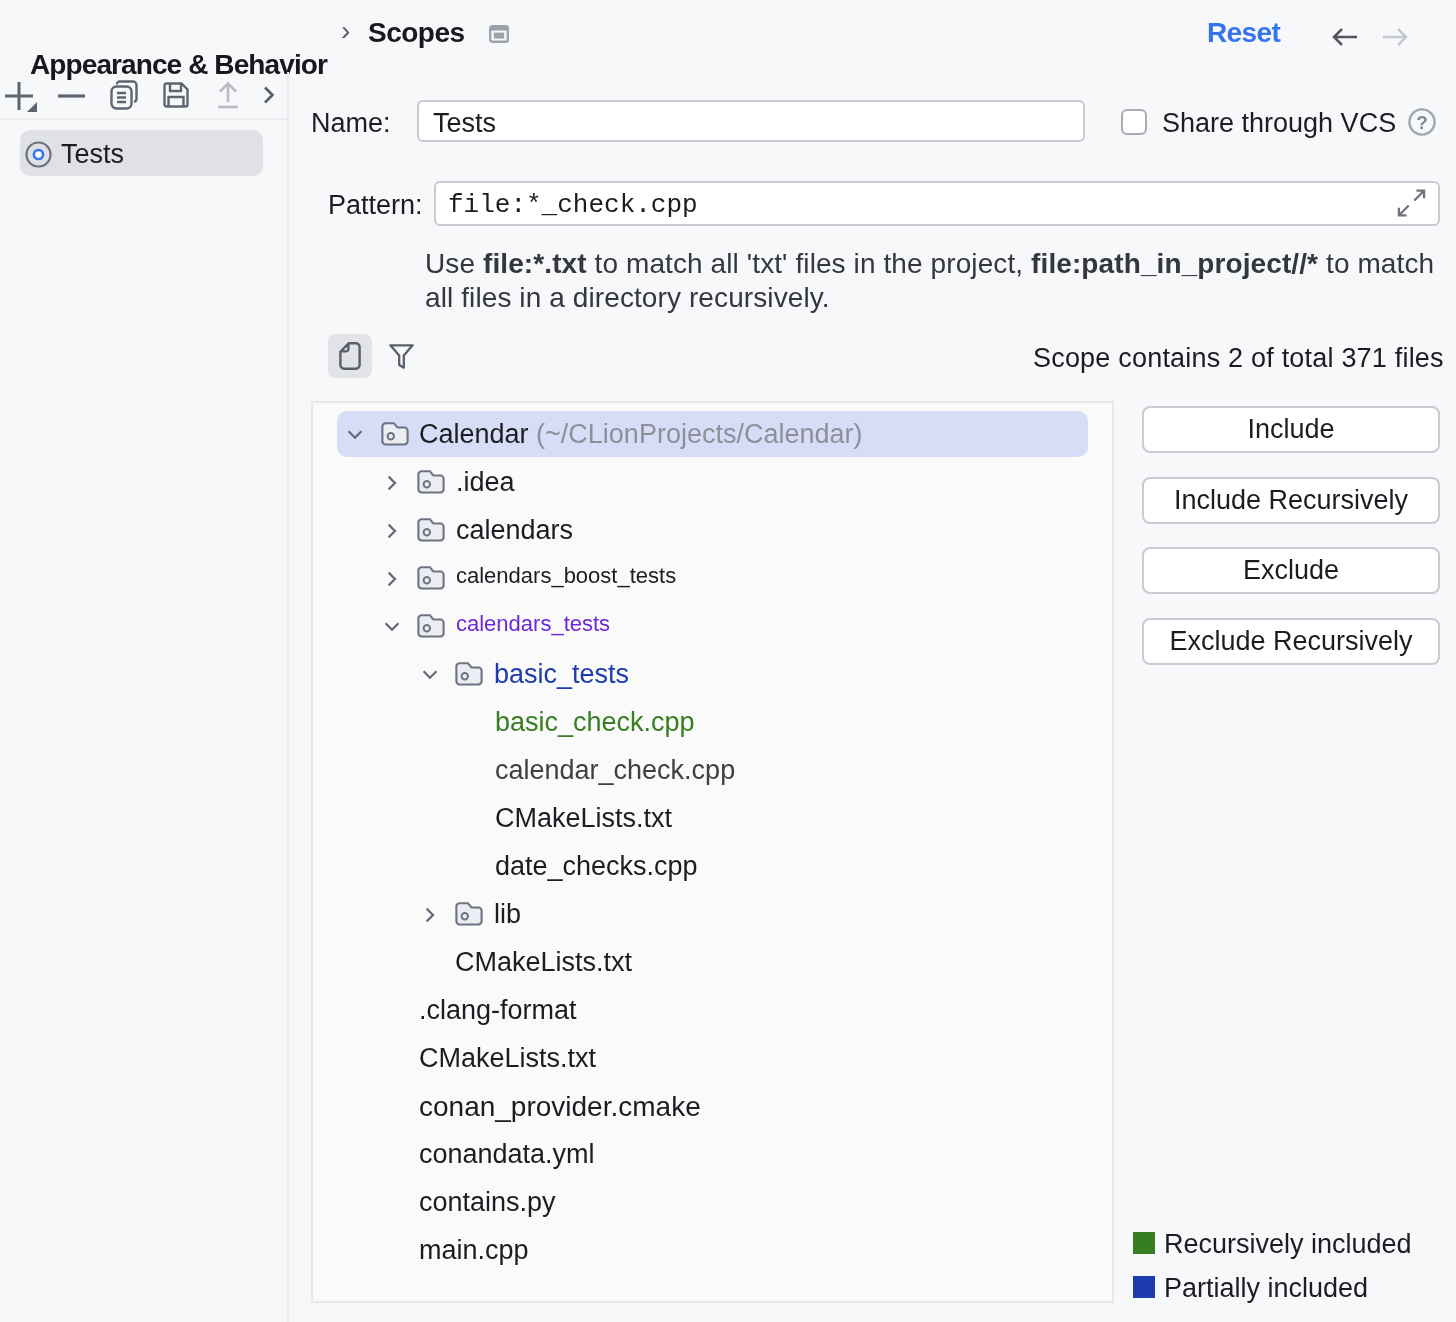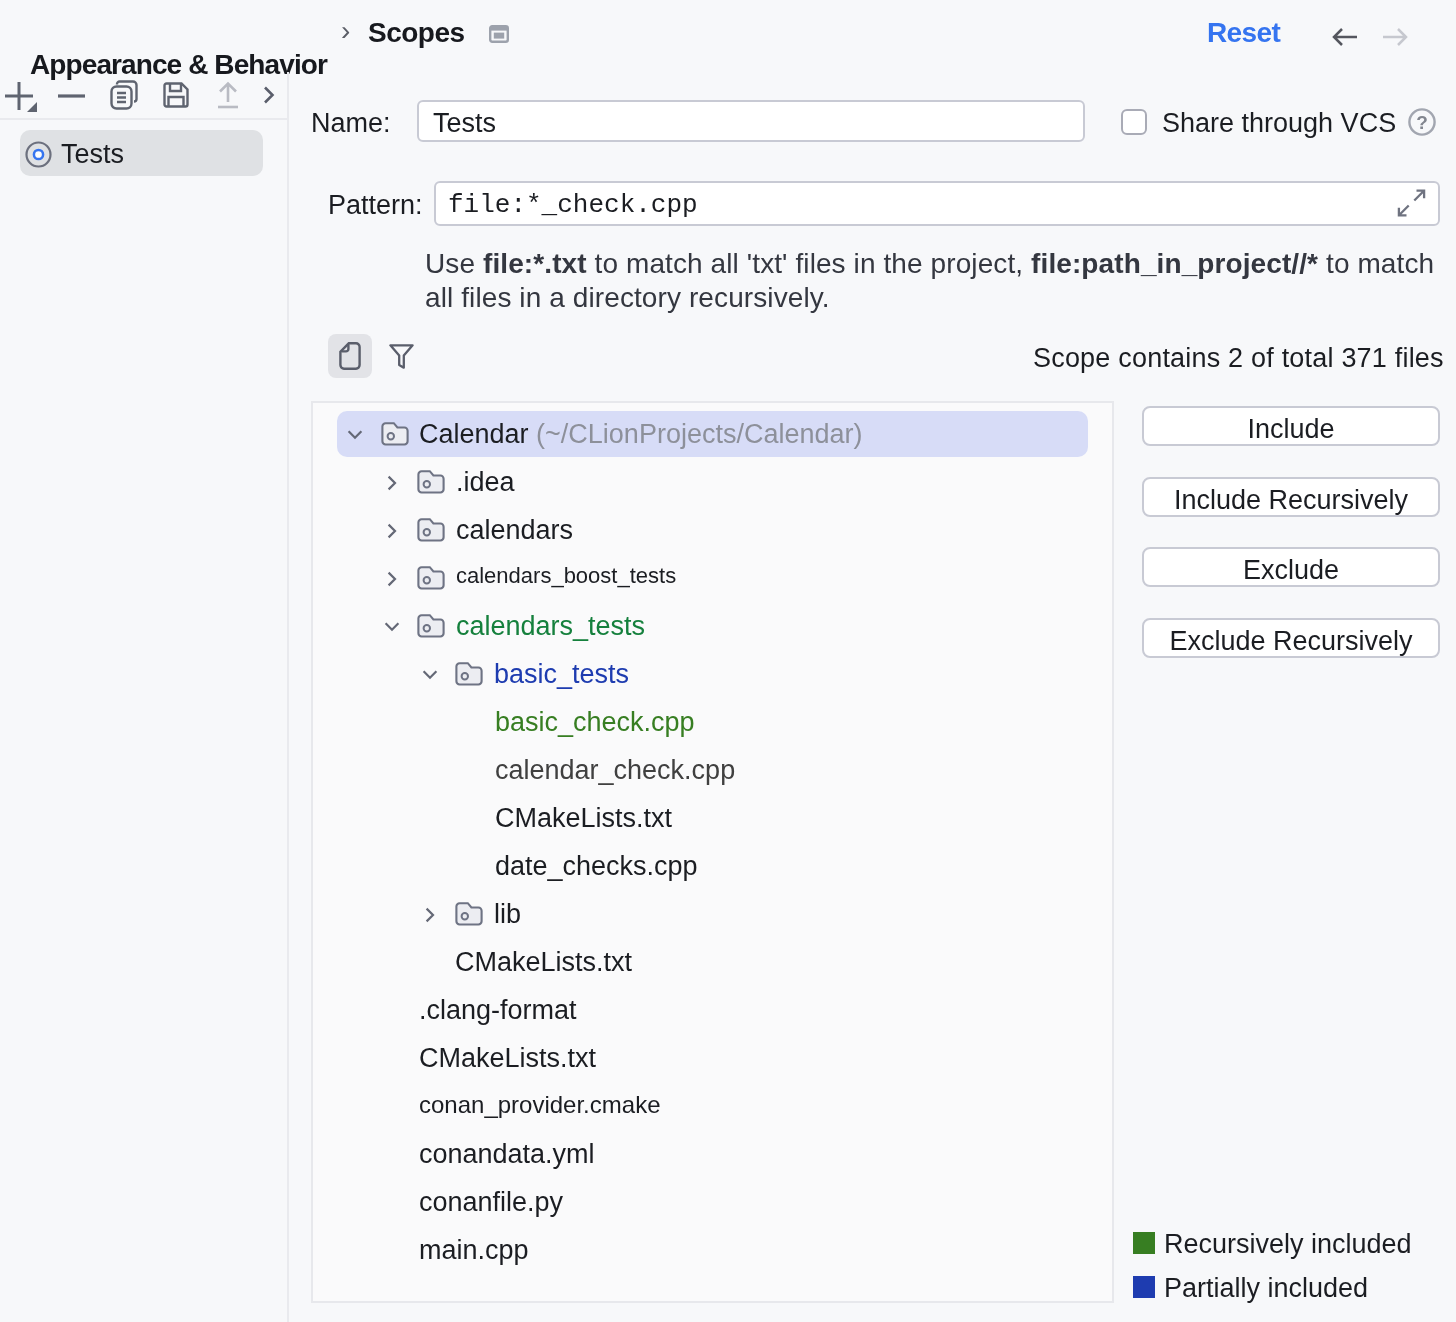--- a/index.html
+++ b/index.html
@@ -132,21 +132,21 @@
   <circle cx="9.8" cy="15.2" r="3.2" fill="#ECEDF2" stroke="#6E7384" stroke-width="2"></circle>
  </svg>
     <div class="abs" style="left:456px;top:563px;font-size:22px;color:#1B1D22;">calendars_boost_tests</div>
     <svg class="ic" style="left:383px;top:618px;" width="18" height="18" viewBox="0 0 18 18">
       <path d="M2.6 5.3 L9 11.7 L15.4 5.3" fill="none" stroke="#646876" stroke-width="2.2"></path>
     </svg>
     <svg class="ic" style="left:417px;top:613px;" width="28" height="25" viewBox="0 0 28 25">
   <path d="M1.4 5.4 a3.2 3.2 0 0 1 3.2 -3.2 h8.2 l3.6 4.3 h7 a3.2 3.2 0 0 1 3.2 3.2 v10.6 a3.2 3.2 0 0 1 -3.2 3.2 h-18.8 a3.2 3.2 0 0 1 -3.2 -3.2 z" fill="#ECEDF2" stroke="#6E7384" stroke-width="2.1"></path>
   <circle cx="9.8" cy="15.2" r="3.2" fill="#ECEDF2" stroke="#6E7384" stroke-width="2"></circle>
  </svg>
-    <div class="abs" style="left:456px;top:611px;font-size:27px;color:#15803d;">calendars_tests</div>
+    <div class="abs" style="left:456px;top:611px;font-size:22px;color:#6d28d9;">calendars_tests</div>
     <svg class="ic" style="left:421px;top:666px;" width="18" height="18" viewBox="0 0 18 18">
       <path d="M2.6 5.3 L9 11.7 L15.4 5.3" fill="none" stroke="#646876" stroke-width="2.2"></path>
     </svg>
     <svg class="ic" style="left:455px;top:661px;" width="28" height="25" viewBox="0 0 28 25">
   <path d="M1.4 5.4 a3.2 3.2 0 0 1 3.2 -3.2 h8.2 l3.6 4.3 h7 a3.2 3.2 0 0 1 3.2 3.2 v10.6 a3.2 3.2 0 0 1 -3.2 3.2 h-18.8 a3.2 3.2 0 0 1 -3.2 -3.2 z" fill="#ECEDF2" stroke="#6E7384" stroke-width="2.1"></path>
   <circle cx="9.8" cy="15.2" r="3.2" fill="#ECEDF2" stroke="#6E7384" stroke-width="2"></circle>
  </svg>
     <div class="abs" style="left:494px;top:659px;font-size:27px;color:#1E3CB0;">basic_tests</div>
     <div class="abs" style="left:495px;top:707px;font-size:27px;color:#377E22;">basic_check.cpp</div>
     <div class="abs" style="left:495px;top:755px;font-size:27px;color:#404040;">calendar_check.cpp</div>
@@ -156,31 +156,31 @@
       <path d="M5.6 2.6 L12 9 L5.6 15.4" fill="none" stroke="#646876" stroke-width="2.2"></path>
     </svg>
     <svg class="ic" style="left:455px;top:901px;" width="28" height="25" viewBox="0 0 28 25">
   <path d="M1.4 5.4 a3.2 3.2 0 0 1 3.2 -3.2 h8.2 l3.6 4.3 h7 a3.2 3.2 0 0 1 3.2 3.2 v10.6 a3.2 3.2 0 0 1 -3.2 3.2 h-18.8 a3.2 3.2 0 0 1 -3.2 -3.2 z" fill="#ECEDF2" stroke="#6E7384" stroke-width="2.1"></path>
   <circle cx="9.8" cy="15.2" r="3.2" fill="#ECEDF2" stroke="#6E7384" stroke-width="2"></circle>
  </svg>
     <div class="abs" style="left:494px;top:899px;font-size:27px;color:#1B1D22;">lib</div>
     <div class="abs" style="left:455px;top:947px;font-size:27px;color:#1B1D22;">CMakeLists.txt</div>
     <div class="abs" style="left:419px;top:995px;font-size:27px;color:#1B1D22;">.clang-format</div>
     <div class="abs" style="left:419px;top:1043px;font-size:27px;color:#1B1D22;">CMakeLists.txt</div>
-    <div class="abs" style="left:419px;top:1091px;font-size:24px;color:#1B1D22;">conan_provider.cmake</div>
+    <div class="abs" style="left:419px;top:1091px;font-size:28px;color:#1B1D22;">conan_provider.cmake</div>
     <div class="abs" style="left:419px;top:1139px;font-size:27px;color:#1B1D22;">conandata.yml</div>
-    <div class="abs" style="left:419px;top:1187px;font-size:27px;color:#1B1D22;">conanfile.py</div>
+    <div class="abs" style="left:419px;top:1187px;font-size:27px;color:#1B1D22;">contains.py</div>
     <div class="abs" style="left:419px;top:1235px;font-size:27px;color:#1B1D22;">main.cpp</div>
   </div>
 
 <div class="abs btn" style="left:1142px;top:406px;">Include</div>
 <div class="abs btn" style="left:1142px;top:477px;">Include Recursively</div>
 <div class="abs btn" style="left:1142px;top:547px;">Exclude</div>
 <div class="abs btn" style="left:1142px;top:618px;">Exclude Recursively</div>
 <style>
- .btn{width:298px;height:40px;background:#FFFFFF;border:2px solid #C8CAD4;border-radius:8px;
+ .btn{width:298px;height:47px;background:#FFFFFF;border:2px solid #C8CAD4;border-radius:8px;
       box-sizing:border-box;font-size:27px;color:#1B1D22;text-align:center;line-height:43px;}
 </style>
 
 <div class="abs" style="left:1133px;top:1232px;width:22px;height:22px;background:#377E22;"></div>
 <div class="abs" style="left:1164px;top:1229px;font-size:27px;">Recursively included</div>
 <div class="abs" style="left:1133px;top:1276px;width:22px;height:22px;background:#1E3CB0;"></div>
 <div class="abs" style="left:1164px;top:1273px;font-size:27px;">Partially included</div>
 
 </body></html>

